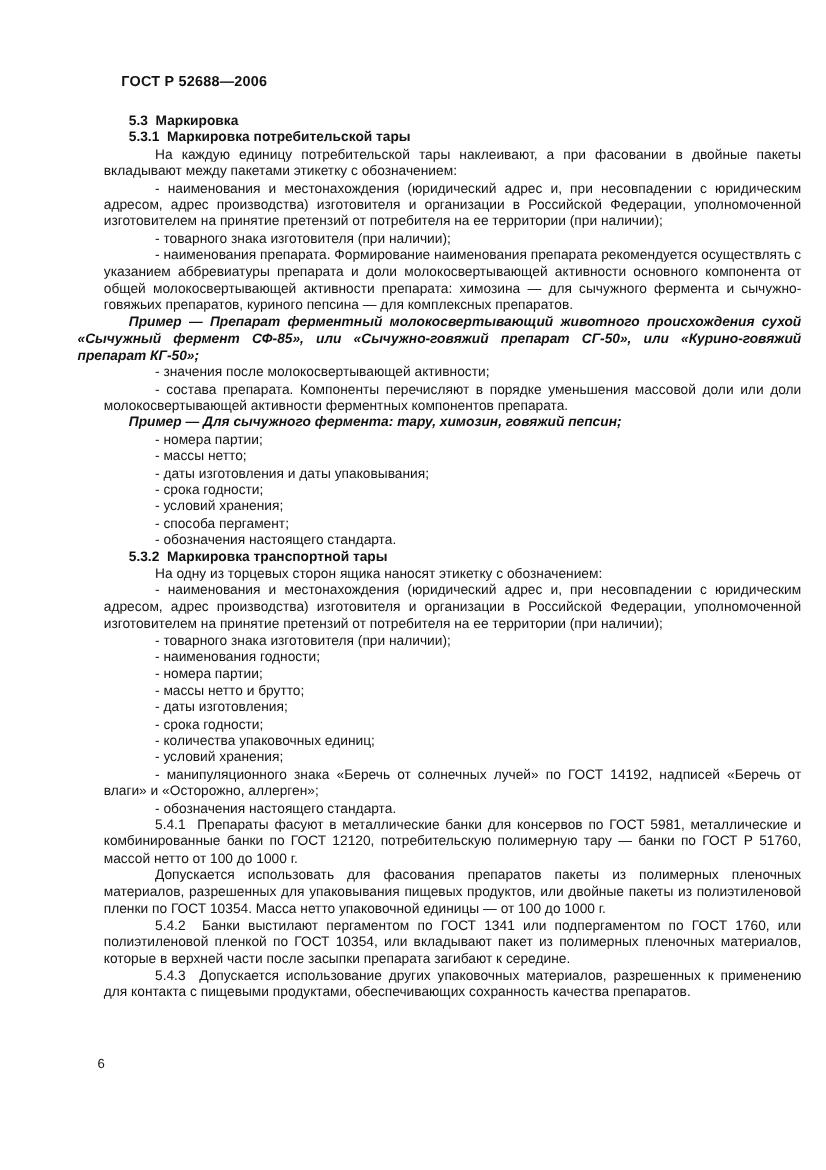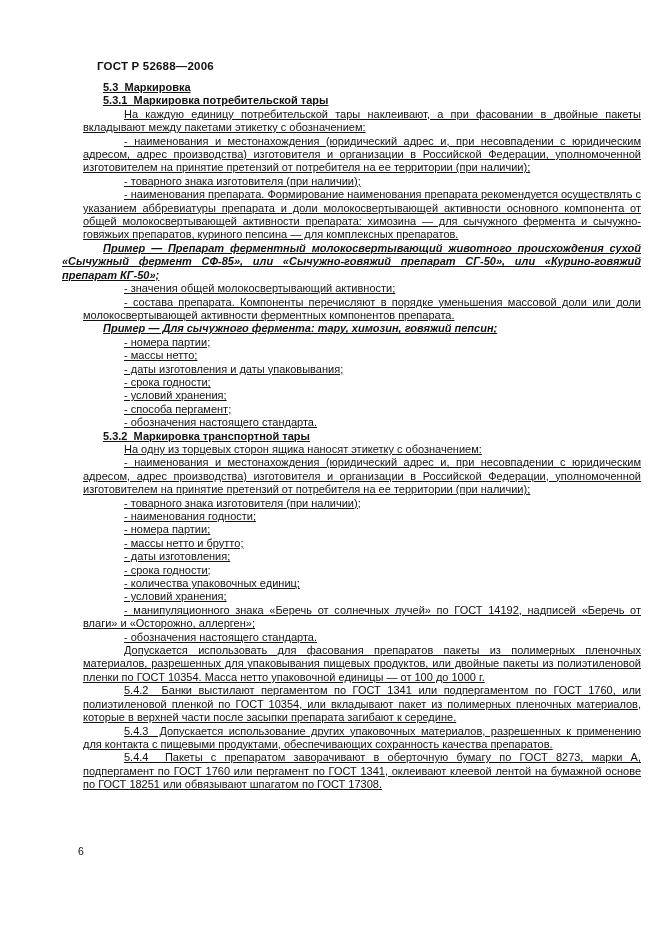--- a/index.html
+++ b/index.html
@@ -19,25 +19,24 @@
     top: 60px;
     font-size: 11.5px;
     font-weight: 700;
     letter-spacing: 0.2px;
     white-space: pre;
     margin-left: 20px;
   }
   .doc-body {
     position: absolute;
     left: 62px;
-    top: 81px;
+    top: 91px;
     width: 579px;
     font-size: 11px;
     line-height: 13.4px;
-    text-decoration: underline;
   }
   .blk {
     margin: 0;
     text-indent: 41px;
   }
   .para { text-align: justify; margin-left: 21px; }
   .heading { font-weight: 700; text-align: left; }
   .example { font-weight: 700; font-style: italic; text-align: justify; }
   .page-number {
     position: absolute;
@@ -53,21 +52,21 @@
   <div class="doc-header">ГОСТ Р 52688—2006</div>
 
   <div class="doc-body">
       <p class="blk heading">5.3&nbsp; Маркировка</p>
       <p class="blk heading">5.3.1&nbsp; Маркировка потребительской тары</p>
       <p class="blk para">На каждую единицу потребительской тары наклеивают, а при фасовании в двойные пакеты вкладывают между пакетами этикетку с обозначением:</p>
       <p class="blk para">- наименования и местонахождения (юридический адрес и, при несовпадении с юридическим адресом, адрес производства) изготовителя и организации в Российской Федерации, уполномоченной изготовителем на принятие претензий от потребителя на ее территории (при наличии);</p>
       <p class="blk para">- товарного знака изготовителя (при наличии);</p>
       <p class="blk para">- наименования препарата. Формирование наименования препарата рекомендуется осуществлять с указанием аббревиатуры препарата и доли молокосвертывающей активности основного компонента от общей молокосвертывающей активности препарата: химозина — для сычужного фермента и сычужно-говяжьих препаратов, куриного пепсина — для комплексных препаратов.</p>
       <p class="blk example">Пример — Препарат ферментный молокосвертывающий животного происхождения сухой «Сычужный фермент СФ-85», или «Сычужно-говяжий препарат СГ-50», или «Курино-говяжий препарат КГ-50»;</p>
-      <p class="blk para">- значения общей молокосвертывающий активности;</p>
+      <p class="blk para">- значения после молокосвертывающей активности;</p>
       <p class="blk para">- состава препарата. Компоненты перечисляют в порядке уменьшения массовой доли или доли молокосвертывающей активности ферментных компонентов препарата.</p>
       <p class="blk example">Пример — Для сычужного фермента: тару, химозин, говяжий пепсин;</p>
       <p class="blk para">- номера партии;</p>
       <p class="blk para">- массы нетто;</p>
       <p class="blk para">- даты изготовления и даты упаковывания;</p>
       <p class="blk para">- срока годности;</p>
       <p class="blk para">- условий хранения;</p>
       <p class="blk para">- способа пергамент;</p>
       <p class="blk para">- обозначения настоящего стандарта.</p>
       <p class="blk heading">5.3.2&nbsp; Маркировка транспортной тары</p>
@@ -76,20 +75,20 @@
       <p class="blk para">- товарного знака изготовителя (при наличии);</p>
       <p class="blk para">- наименования годности;</p>
       <p class="blk para">- номера партии;</p>
       <p class="blk para">- массы нетто и брутто;</p>
       <p class="blk para">- даты изготовления;</p>
       <p class="blk para">- срока годности;</p>
       <p class="blk para">- количества упаковочных единиц;</p>
       <p class="blk para">- условий хранения;</p>
       <p class="blk para">- манипуляционного знака «Беречь от солнечных лучей» по ГОСТ 14192, надписей «Беречь от влаги» и «Осторожно, аллерген»;</p>
       <p class="blk para">- обозначения настоящего стандарта.</p>
+      <p class="blk para">5.4.1&nbsp; Препараты фасуют в металлические банки для консервов по ГОСТ 5981, металлические и комбинированные банки по ГОСТ 12120, потребительскую полимерную тару — банки по ГОСТ Р 51760, массой нетто от 100 до 1000 г.</p>
       <p class="blk para">Допускается использовать для фасования препаратов пакеты из полимерных пленочных материалов, разрешенных для упаковывания пищевых продуктов, или двойные пакеты из полиэтиленовой пленки по ГОСТ 10354. Масса нетто упаковочной единицы — от 100 до 1000 г.</p>
       <p class="blk para">5.4.2&nbsp; Банки выстилают пергаментом по ГОСТ 1341 или подпергаментом по ГОСТ 1760, или полиэтиленовой пленкой по ГОСТ 10354, или вкладывают пакет из полимерных пленочных материалов, которые в верхней части после засыпки препарата загибают к середине.</p>
       <p class="blk para">5.4.3&nbsp; Допускается использование других упаковочных материалов, разрешенных к применению для контакта с пищевыми продуктами, обеспечивающих сохранность качества препаратов.</p>
-      <p class="blk para">5.4.4&nbsp; Пакеты с препаратом заворачивают в оберточную бумагу по ГОСТ 8273, марки А, подпергамент по ГОСТ 1760 или пергамент по ГОСТ 1341, оклеивают клеевой лентой на бумажной основе по ГОСТ 18251 или обвязывают шпагатом по ГОСТ 17308.</p>
     </div>
 
   <div class="page-number">6</div>
 </div>
 
 </body></html>

